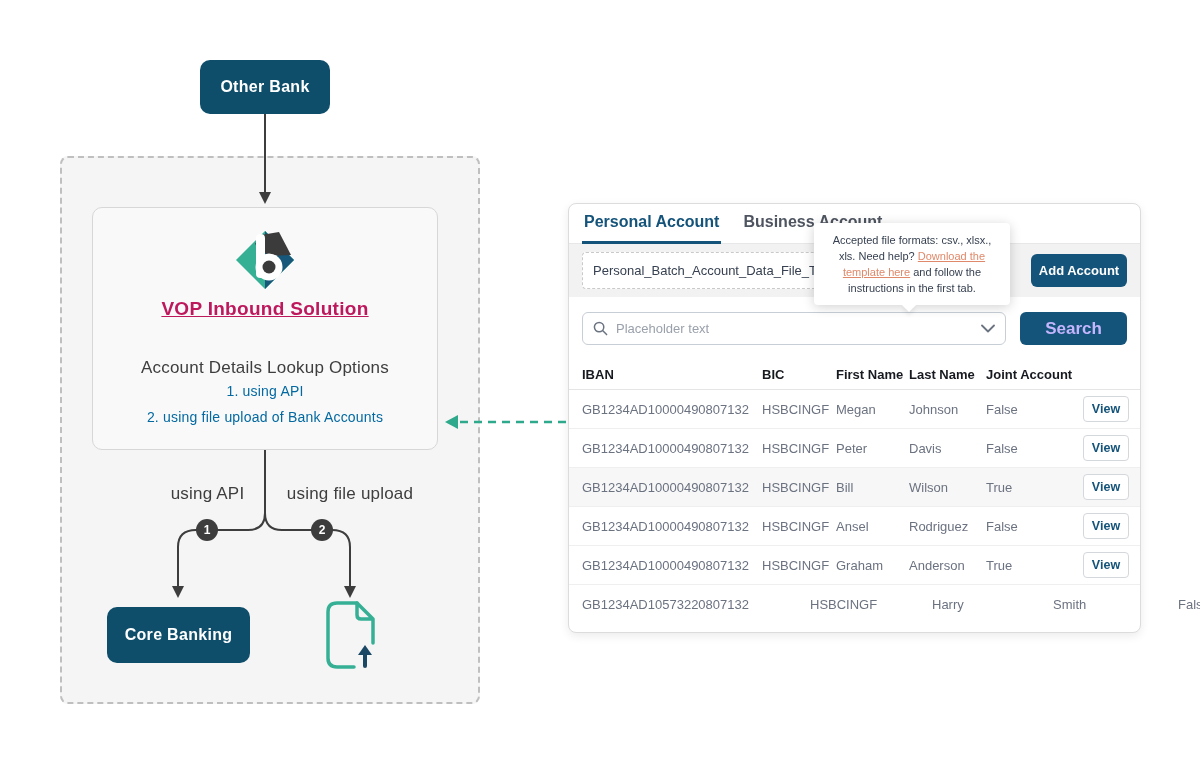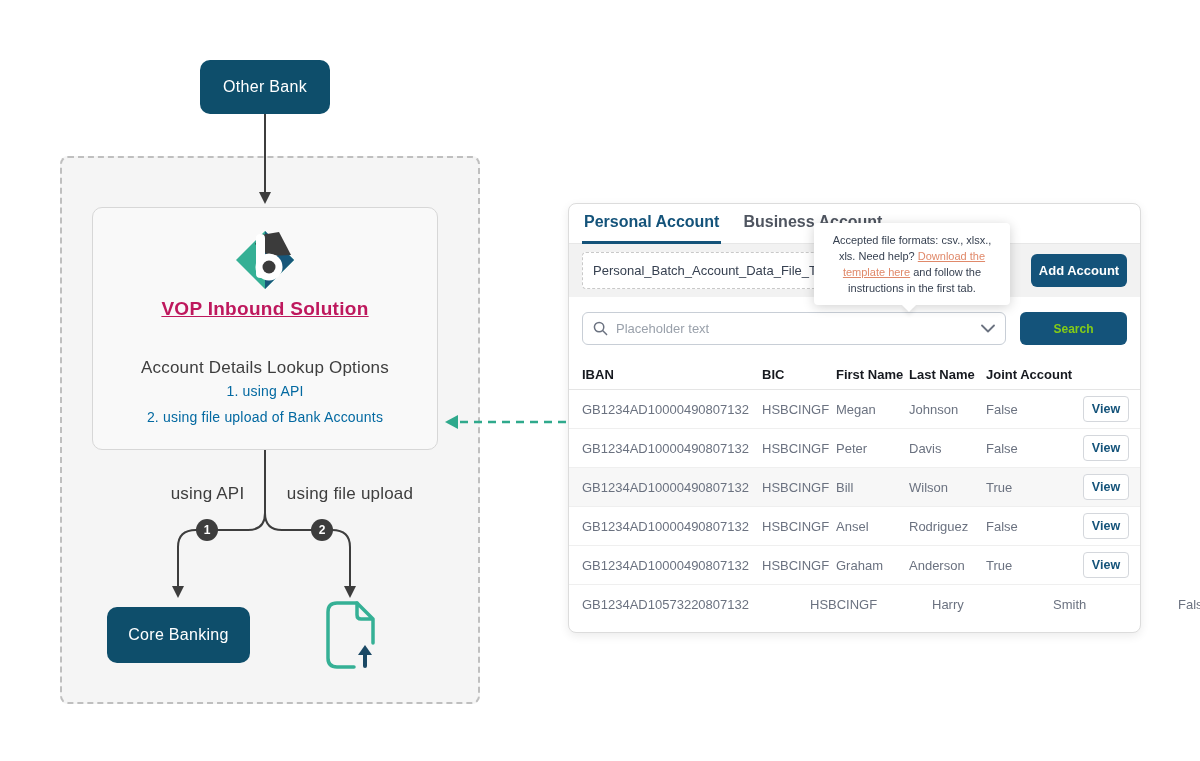--- a/index.html
+++ b/index.html
@@ -3,21 +3,21 @@
 <meta charset="utf-8">
 <style>
   * { margin:0; padding:0; box-sizing:border-box; }
   html,body { width:1200px; height:761px; background:#ffffff; font-family:"Liberation Sans", sans-serif; }
   .stage { position:relative; width:1200px; height:761px; overflow:hidden; }
 
   
   .dashed-boundary { position:absolute; left:60px; top:156px; width:420px; height:548px;
     border:2px dashed #bfbfbf; border-radius:8px; background:#f5f5f5; }
   .node { position:absolute; background:#0e4e6b; color:#fff; border-radius:10px;
-    display:flex; align-items:center; justify-content:center; font-size:16px; font-weight:400; letter-spacing:.3px; z-index:4; }
+    display:flex; align-items:center; justify-content:center; font-size:16px; font-weight:700; letter-spacing:.3px; z-index:4; }
   .node-other-bank { left:200px; top:60px; width:130px; height:54px; }
   .node-core-banking { left:107px; top:607px; width:143px; height:56px; }
   .vop-box { position:absolute; left:92px; top:207px; width:346px; height:243px; background:#f9f9f9;
     border:1px solid #d7d7d7; border-radius:10px; text-align:center; z-index:2; }
   .vop-logo { margin:20px auto 6px; width:64px; height:64px; display:block; }
   .vop-title { font-size:19px; font-weight:700; color:#be185d; letter-spacing:.3px;text-decoration:underline; }
   .vop-subtitle { margin-top:38px; font-size:17px; color:#3e3e3e; letter-spacing:.2px; }
   .vop-options { font-size:14px; color:#0369a1; line-height:26px; letter-spacing:.2px; }
   .branch-label { position:absolute; font-size:17px; color:#3e3e3e; text-align:center; z-index:4; letter-spacing:.2px; }
   .branch-label.one { left:150px; top:484px; width:115px; }
@@ -56,22 +56,22 @@
   .tooltip a { color:#e0896a; text-decoration:underline; cursor:pointer; }
   .tooltip-caret { position:absolute; left:90px; bottom:-5px; width:10px; height:10px; background:#fff;
     transform:rotate(45deg); box-shadow:3px 3px 4px rgba(0,0,0,.06); }
 
   .search-row { display:flex; align-items:flex-start; padding:15px 13px 15px; gap:14px; }
   .search-box { flex:0 0 424px; height:33px; border:1px solid #c8ced6; border-radius:6px; background:#fff;
     display:flex; align-items:center; padding:0 10px; gap:8px; }
   .search-box input { flex:1; border:none; outline:none; font-size:13px; color:#374151; font-family:inherit; background:transparent; }
   .search-box input::placeholder { color:#9aa1ab; }
   .chevron-btn { background:none; border:none; cursor:pointer; display:flex; align-items:center; }
-  .search-btn { width:109px; height:33px; background:#14537a; color:#84cc16; border:none; border-radius:6px;
-    font-size:12px; font-weight:700; cursor:pointer; font-family:inherit; }
+  .search-btn { width:109px; height:33px; background:#14537a; color:#c4b5fd; border:none; border-radius:6px;
+    font-size:17px; font-weight:700; cursor:pointer; font-family:inherit; }
 
   .grid-row { display:grid; grid-template-columns:180px 74px 73px 77px 95px 48px; align-items:center; padding:0 13px; }
   .thead { height:30px; border-bottom:1px solid #e5e5e5; font-size:13px; font-weight:700; color:#16191f; }
   .trow { height:39px; border-bottom:1px solid #efefef; font-size:13px; color:#6b7280; }
   .trow:last-child { border-bottom:none;gap:48px; }
   .trow.highlight { background:#f7f7f7; }
   .view-btn { justify-self:end; width:46px; height:26px; background:#fff; border:1px solid #d4d7dc; border-radius:4px;
     color:#14537a; font-size:12.5px; font-weight:700; cursor:pointer; font-family:inherit; }
 </style>
 </head>

